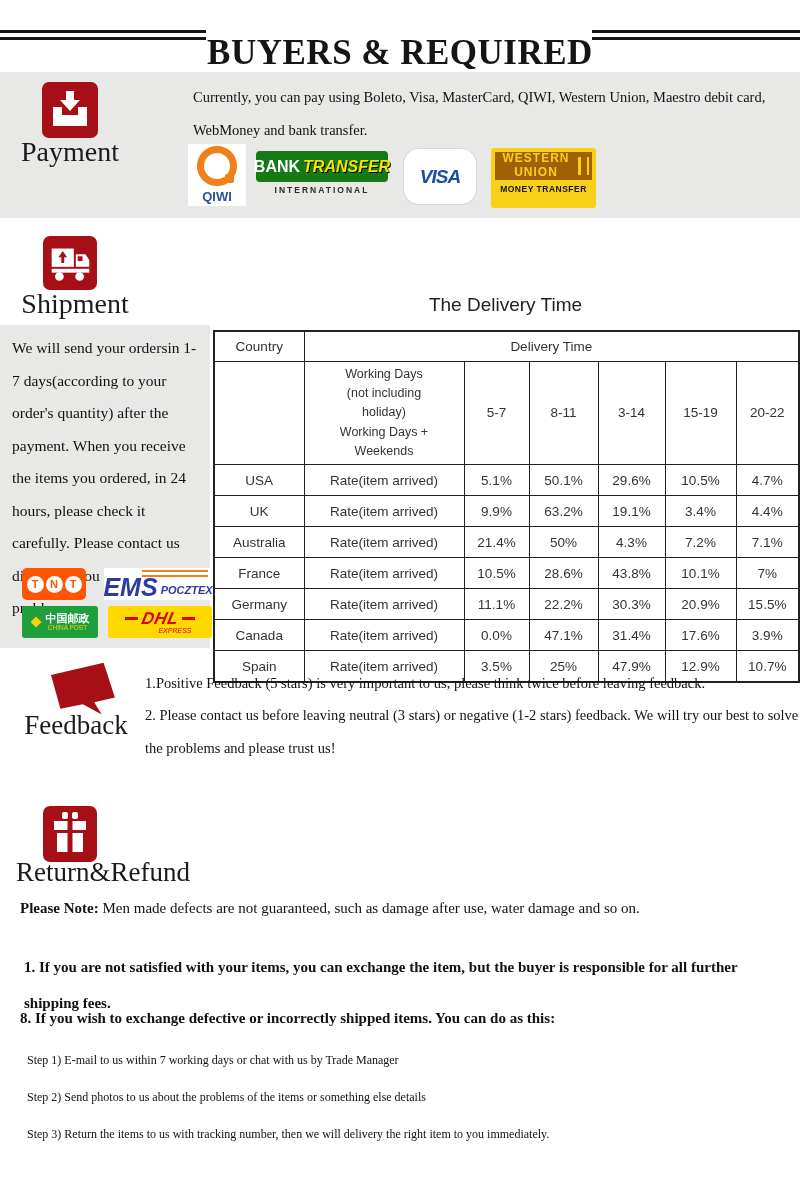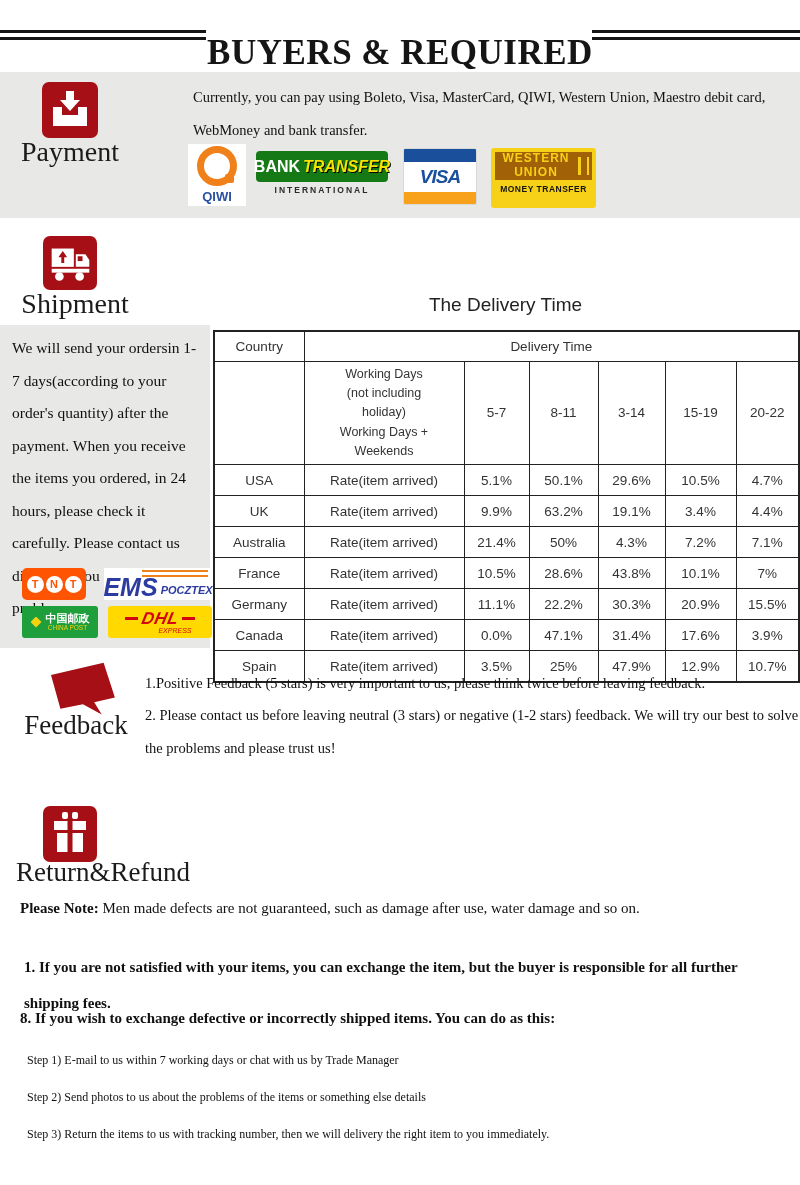--- a/index.html
+++ b/index.html
@@ -29,21 +29,21 @@
   .qiwi-ring{width:26px;height:26px;border:7px solid #f08019;border-radius:50%;position:relative;}
   .qiwi-ring::after{content:"";position:absolute;right:-4px;bottom:-4px;width:9px;height:9px;background:#f08019;border-radius:2px;}
   .qiwi-word{color:#2a52a0;font-weight:bold;font-size:13px;margin-top:3px;}
   
   .logo-bank{left:256px;top:151px;width:132px;height:52px;text-align:center;}
   .bank-top{background:#157a15;border-radius:4px;height:31px;display:flex;align-items:center;justify-content:center;gap:3px;}
   .bank-w1{color:#fff;font-weight:bold;font-size:16px;}
   .bank-w2{color:#f5e400;font-weight:bold;font-style:italic;font-size:16px;text-shadow:1px 1px 0 #000;}
   .bank-sub{font-weight:bold;font-size:8.5px;letter-spacing:2px;color:#2a2a2a;margin-top:3px;}
   
-  .logo-visa{left:404px;top:149px;width:72px;height:55px;background:#fff;border-radius:1px;box-shadow:0 0 0 1px #d8d8d8;overflow:hidden;display:flex;flex-direction:column;}
+  .logo-visa{left:404px;top:149px;width:72px;height:55px;background:#fff;border-radius:15px;box-shadow:0 0 0 1px #d8d8d8;overflow:hidden;display:flex;flex-direction:row;}
   .visa-top{height:13px;background:#1a4f9c;}
   .visa-mid{flex:1;display:flex;align-items:center;justify-content:center;}
   .visa-word{color:#1a4f9c;font-weight:bold;font-style:italic;font-size:19px;letter-spacing:-1px;}
   .visa-bot{height:12px;background:#f7a21a;}
   
   .logo-wu{left:491px;top:148px;width:105px;height:60px;background:#f7d117;border-radius:3px;padding:4px 4px 2px;}
   .wu-black{background:#a16207;height:28px;display:flex;flex-direction:column;align-items:center;justify-content:center;position:relative;padding-right:15px;}
   .wu-black::after{content:"";position:absolute;right:3px;top:5px;bottom:5px;width:6px;border-left:3px solid #f7d117;border-right:2px solid #f7d117;}
   .wu-l1,.wu-l2{color:#f7d117;font-weight:bold;font-size:12px;line-height:1.15;letter-spacing:1px;}
   .wu-sub{color:#141414;font-weight:bold;font-size:8.5px;text-align:center;margin-top:4px;letter-spacing:0.5px;}

